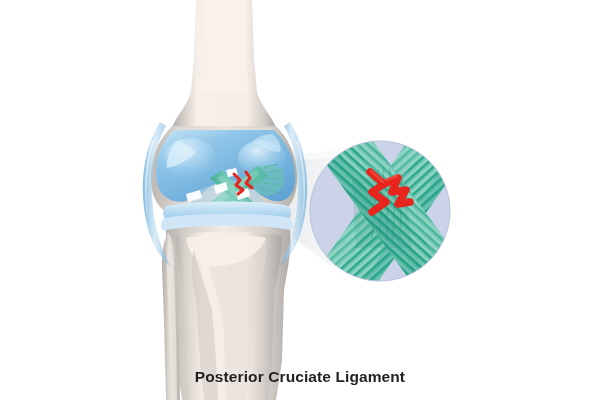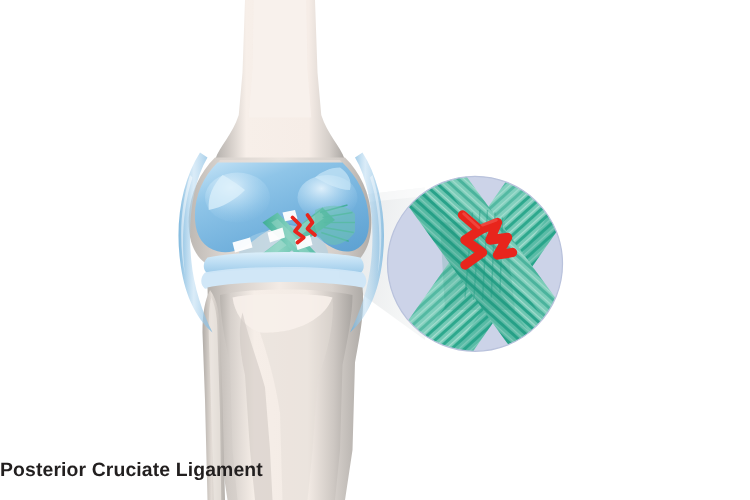--- a/index.html
+++ b/index.html
@@ -25,20 +25,21 @@
   #figure-svg {
     display: block;
     width: 600px;
     height: 400px;
   }
   #caption-bar {
     position: absolute;
     left: 0;
     top: 368px;
     width: 600px;
+    text-align: center;
   }
   #caption-text {
     font-family: "Liberation Sans", sans-serif;
     font-size: 15.5px;
     font-weight: bold;
     color: #221f1f;
     letter-spacing: 0.1px;
   }
 </style>
 </head>

